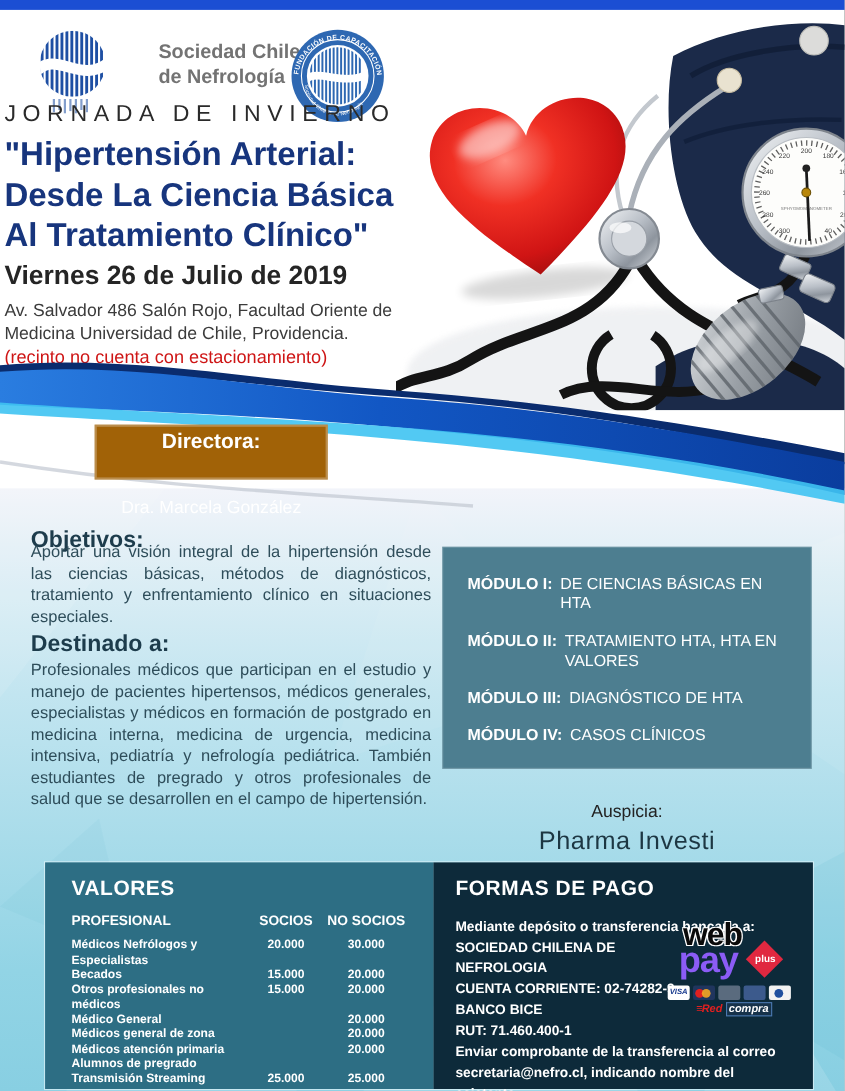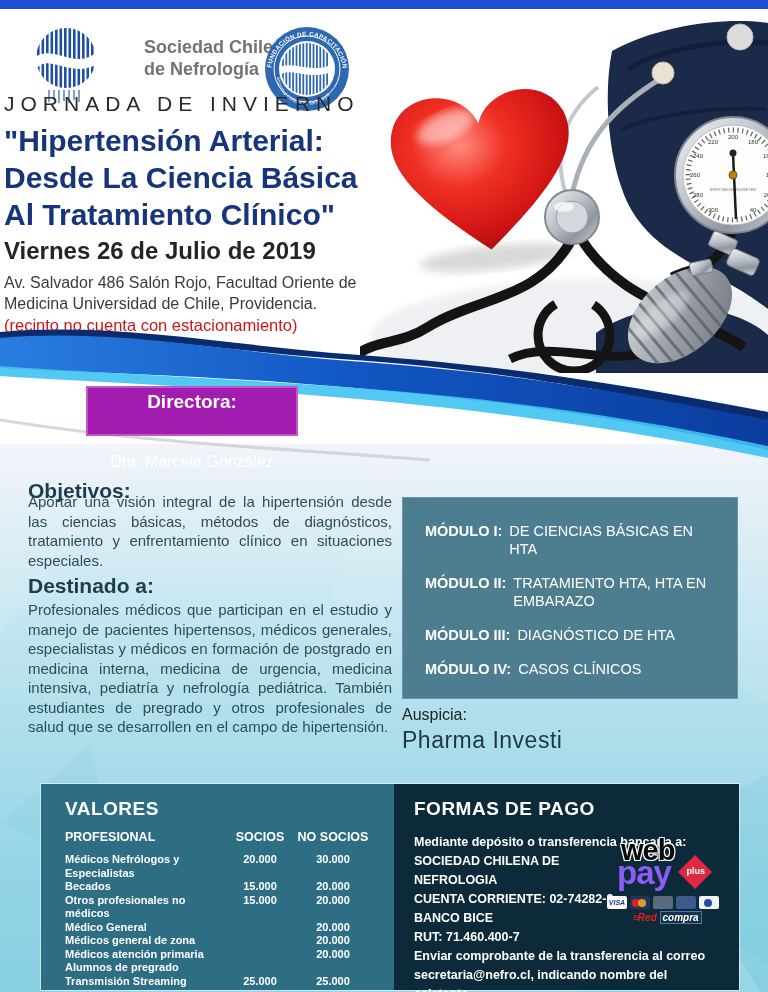--- a/index.html
+++ b/index.html
@@ -20,21 +20,21 @@
   
   .hero{left:4px;top:92px;width:406px;text-align:left;z-index:2;}
   .kicker{font-size:21px;letter-spacing:6px;color:#2a2a2a;font-weight:400;}
   .title{margin-top:6px;font-size:30px;line-height:37px;font-weight:bold;color:#17357d;}
   .date{margin-top:4px;font-size:24px;font-weight:bold;color:#252525;}
   .venue{margin-top:7px;font-size:16px;line-height:21px;color:#3b3b3b;}
   .note{margin-top:2px;font-size:16.5px;color:#ce1515;}
   
   .wave{left:0;top:324px;width:768px;height:142px;z-index:3;}
   
-  .director{left:86px;top:386px;width:212px;height:50px;background:#a21caf;border:2px solid rgba(255,255,255,.28);
+  .director{left:86px;top:386px;width:212px;height:50px;background:#a16207;border:2px solid rgba(255,255,255,.28);
     color:#fff;text-align:center;z-index:4;padding-top:3px;}
   .director .d1{font-size:19px;font-weight:bold;line-height:22px;}
   .director .d2{font-size:16px;line-height:19px;margin-top:39px;}
   
   .lowerbg{left:0;top:444px;width:768px;height:548px;z-index:1;
     background:linear-gradient(180deg,#f2f4fa 0%,#ddeef5 14%,#c2e5f0 34%,#a9dcea 58%,#92d4e5 80%,#88cfe2 100%);}
   .facets{left:0;top:444px;width:768px;height:548px;z-index:1;}
   
   .sect-h{font-size:21px;font-weight:bold;color:#1d3c4c;z-index:2;}
   .sect-b{width:364px;font-size:15px;line-height:19.5px;color:#2e4d5a;text-align:justify;z-index:2;}
@@ -42,21 +42,21 @@
   .obj-b{left:28px;top:492px;}
   .aud-h{left:28px;top:574px;}
   .aud-b{left:28px;top:600px;}
   
   .modules{left:402px;top:497px;width:336px;height:202px;background:#4d7e90;border:1px solid rgba(255,255,255,.18);
     z-index:2;padding:24px 16px 0 22px;color:#fff;}
   .mod-item{display:flex;gap:7px;margin-bottom:16px;font-size:14.5px;line-height:18px;}
   .mod-label{font-weight:bold;white-space:nowrap;}
   .mod-text{width:212px;}
   
-  .sponsor{left:402px;top:706px;width:336px;text-align:left;z-index:2;color:#222;}
+  .sponsor{left:402px;top:730px;width:336px;text-align:center;z-index:2;color:#222;}
   .sponsor .s1{font-size:16px;}
   .sponsor .s2{font-size:23px;color:#1d3743;margin-top:3px;font-weight:500;letter-spacing:.5px;}
   
   .panel{left:40px;top:783px;width:700px;height:208px;display:flex;z-index:2;border:1px solid rgba(255,255,255,.5);}
   .pricing{width:354px;background:#2d6e84;color:#fff;padding:10px 20px 0 24px;}
   .pricing-title{font-size:19px;font-weight:bold;letter-spacing:.5px;margin-top:4px;}
   .pr-head{display:flex;margin-top:10px;font-size:12.5px;font-weight:bold;}
   .pr-row{display:flex;font-size:11px;font-weight:bold;line-height:13.5px;}
   .pr-rows{margin-top:9px;}
   .c-name{flex:1;}
@@ -334,21 +334,21 @@
   <div class="abs sect-h aud-h">Destinado a:</div>
   <div class="abs sect-b aud-b">Profesionales médicos que participan en el estudio y manejo de pacientes hipertensos, médicos generales, especialistas y médicos en formación de postgrado en medicina interna, medicina de urgencia, medicina intensiva, pediatría y nefrología pediátrica.  También estudiantes de pregrado y otros profesionales de salud que se desarrollen en el campo de hipertensión.</div>
 
   <div class="abs modules">
     <div class="mod-item">
       <span class="mod-label">MÓDULO I:</span>
       <span class="mod-text">DE CIENCIAS BÁSICAS EN HTA</span>
     </div>
     <div class="mod-item">
       <span class="mod-label">MÓDULO II:</span>
-      <span class="mod-text">TRATAMIENTO HTA, HTA EN EMBARAZO</span>
+      <span class="mod-text">TRATAMIENTO HTA, HTA EN VALORES</span>
     </div>
     <div class="mod-item">
       <span class="mod-label">MÓDULO III:</span>
       <span class="mod-text">DIAGNÓSTICO DE HTA</span>
     </div>
     <div class="mod-item">
       <span class="mod-label">MÓDULO IV:</span>
       <span class="mod-text">CASOS CLÍNICOS</span>
     </div>
   </div>
@@ -411,21 +411,21 @@
       </div>
     </div>
 
     <div class="payment">
       <div class="payment-title">FORMAS DE PAGO</div>
       <div class="pay-lines">
         <div class="wide">Mediante depósito o transferencia bancaria a:</div>
         <div>SOCIEDAD CHILENA DE NEFROLOGIA</div>
         <div>CUENTA CORRIENTE: 02-74282-9</div>
         <div>BANCO BICE</div>
-        <div>RUT: 71.460.400-7</div>
+        <div>RUT: 71.460.400-1</div>
         <div class="wide">Enviar comprobante de la transferencia al correo</div>
         <div class="wide">secretaria@nefro.cl, indicando nombre del asistente.</div>
       </div>
 
       <div class="webpay">
         <div class="wp-words">
           <span class="wp-web">web</span>
           <span class="wp-pay">pay</span>
           <span class="wp-plus">
               <span>plus</span>

